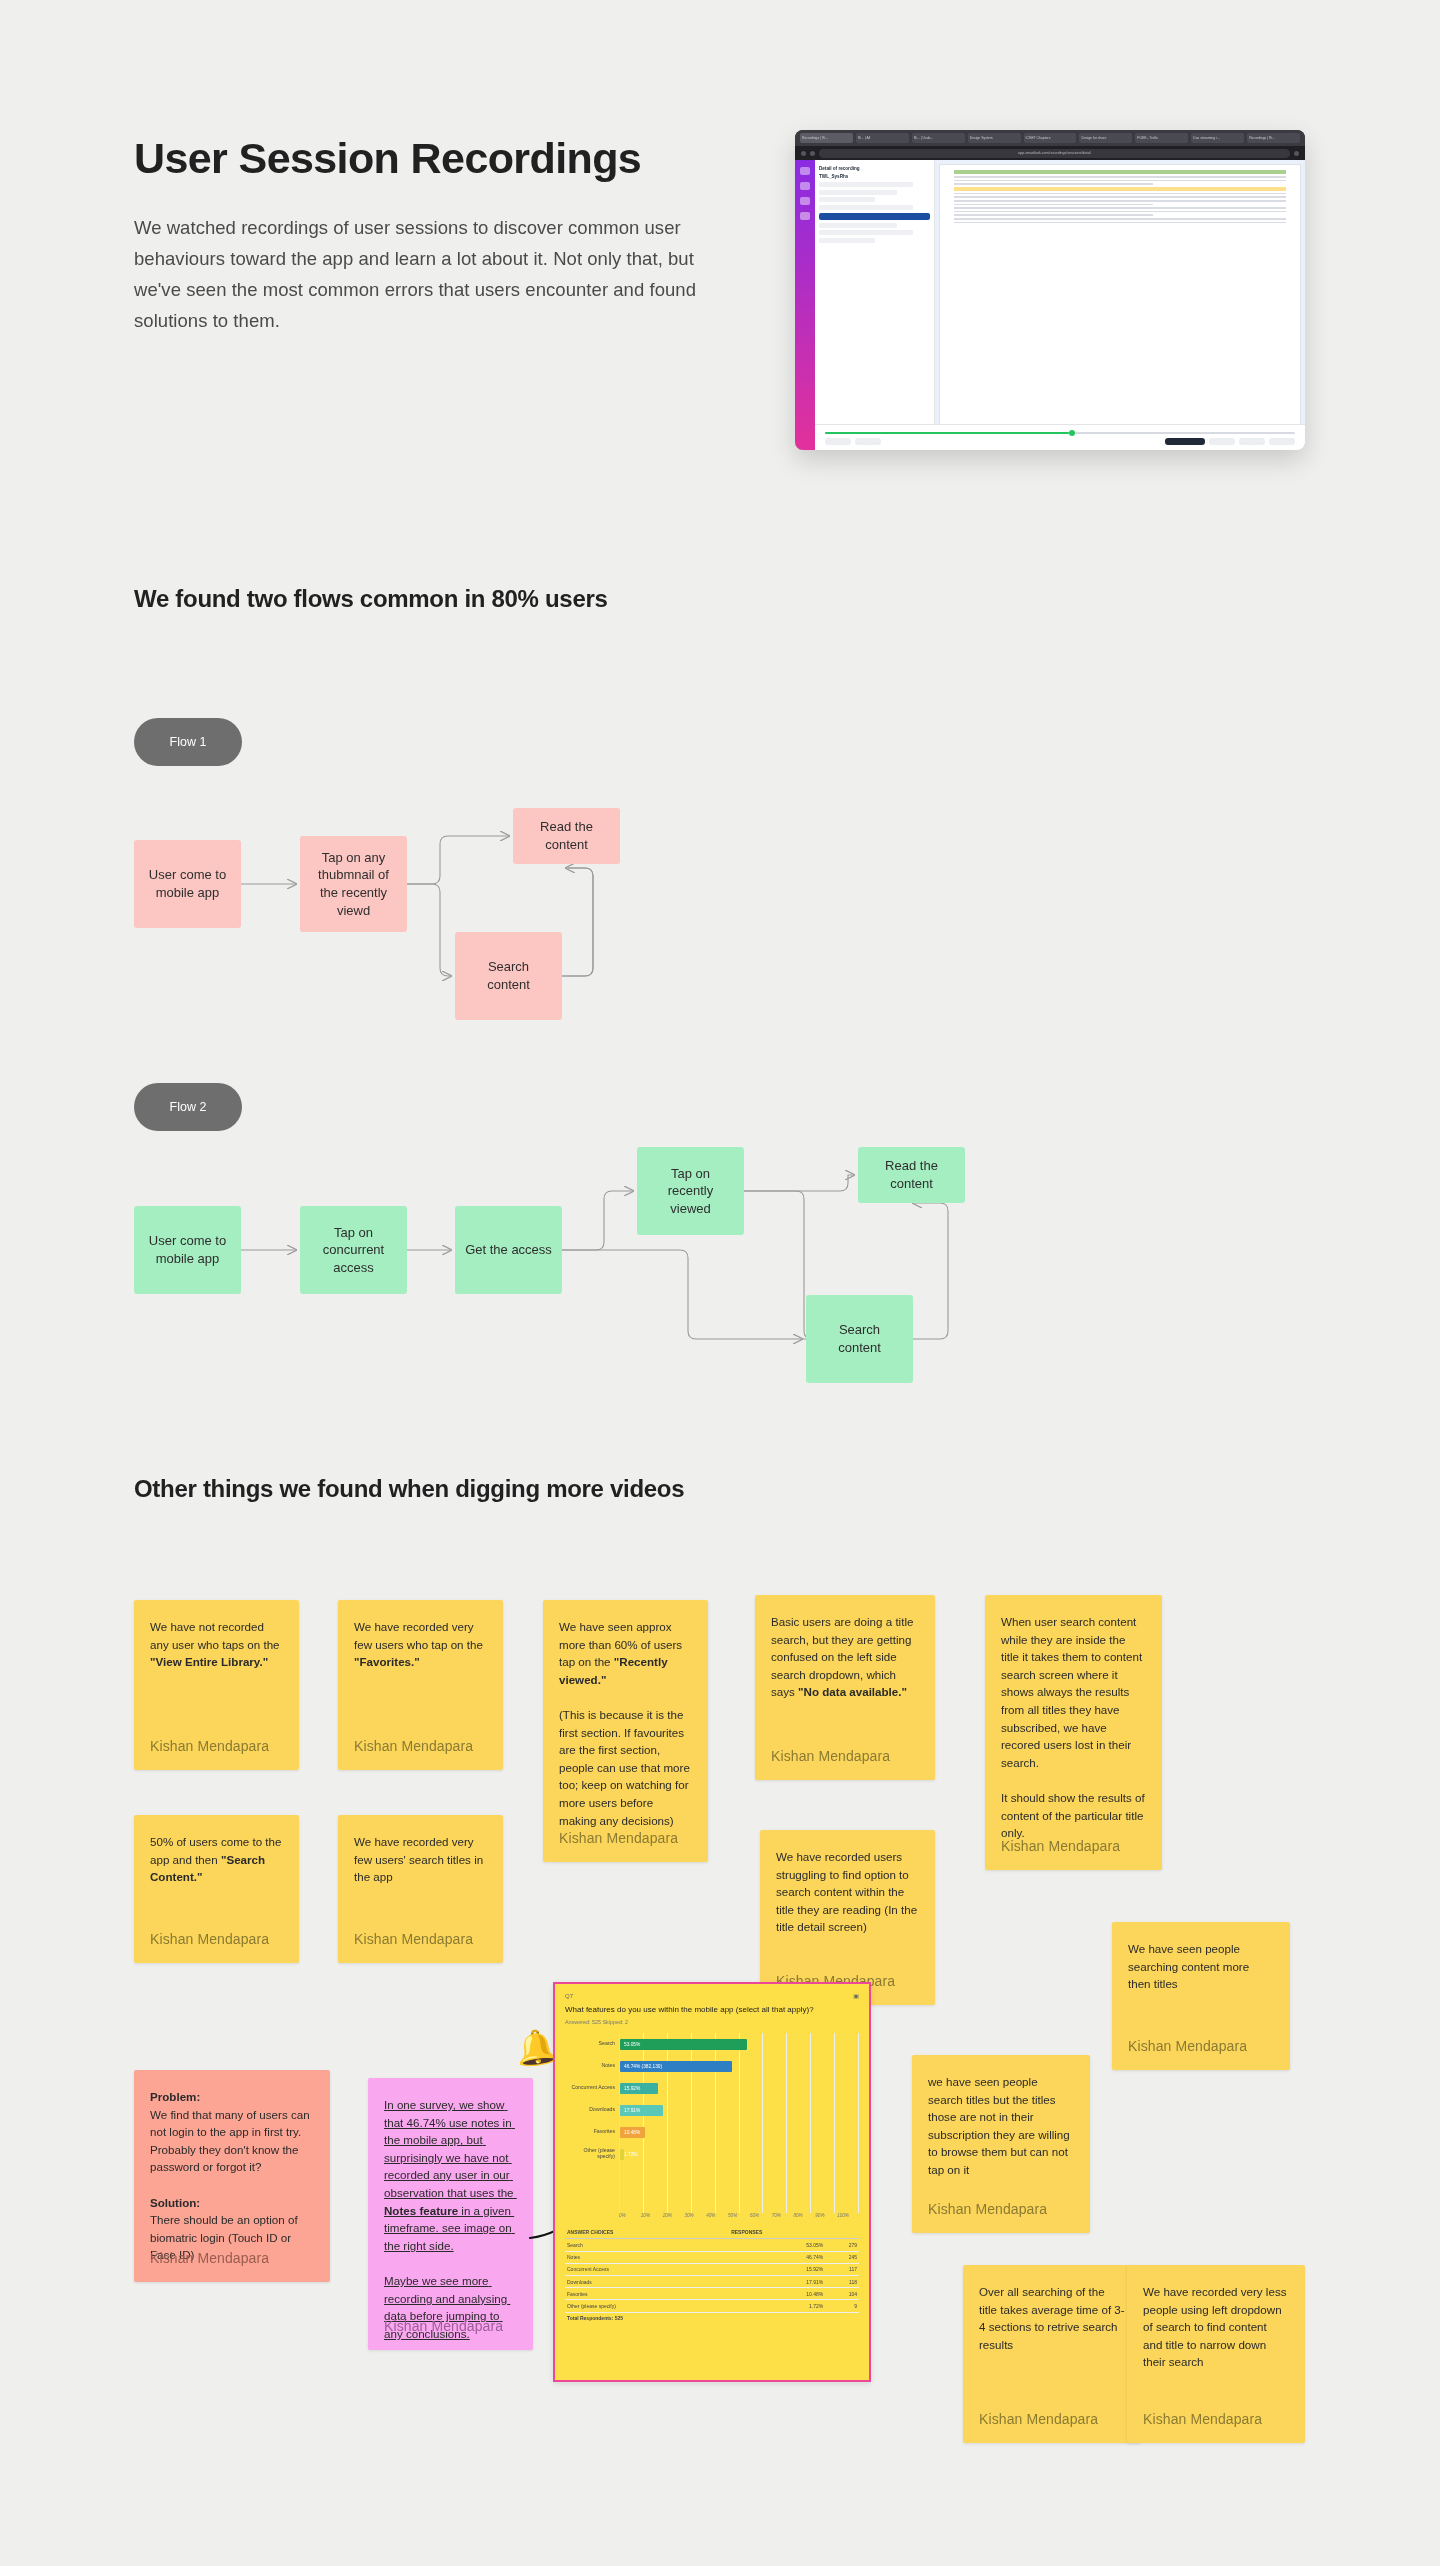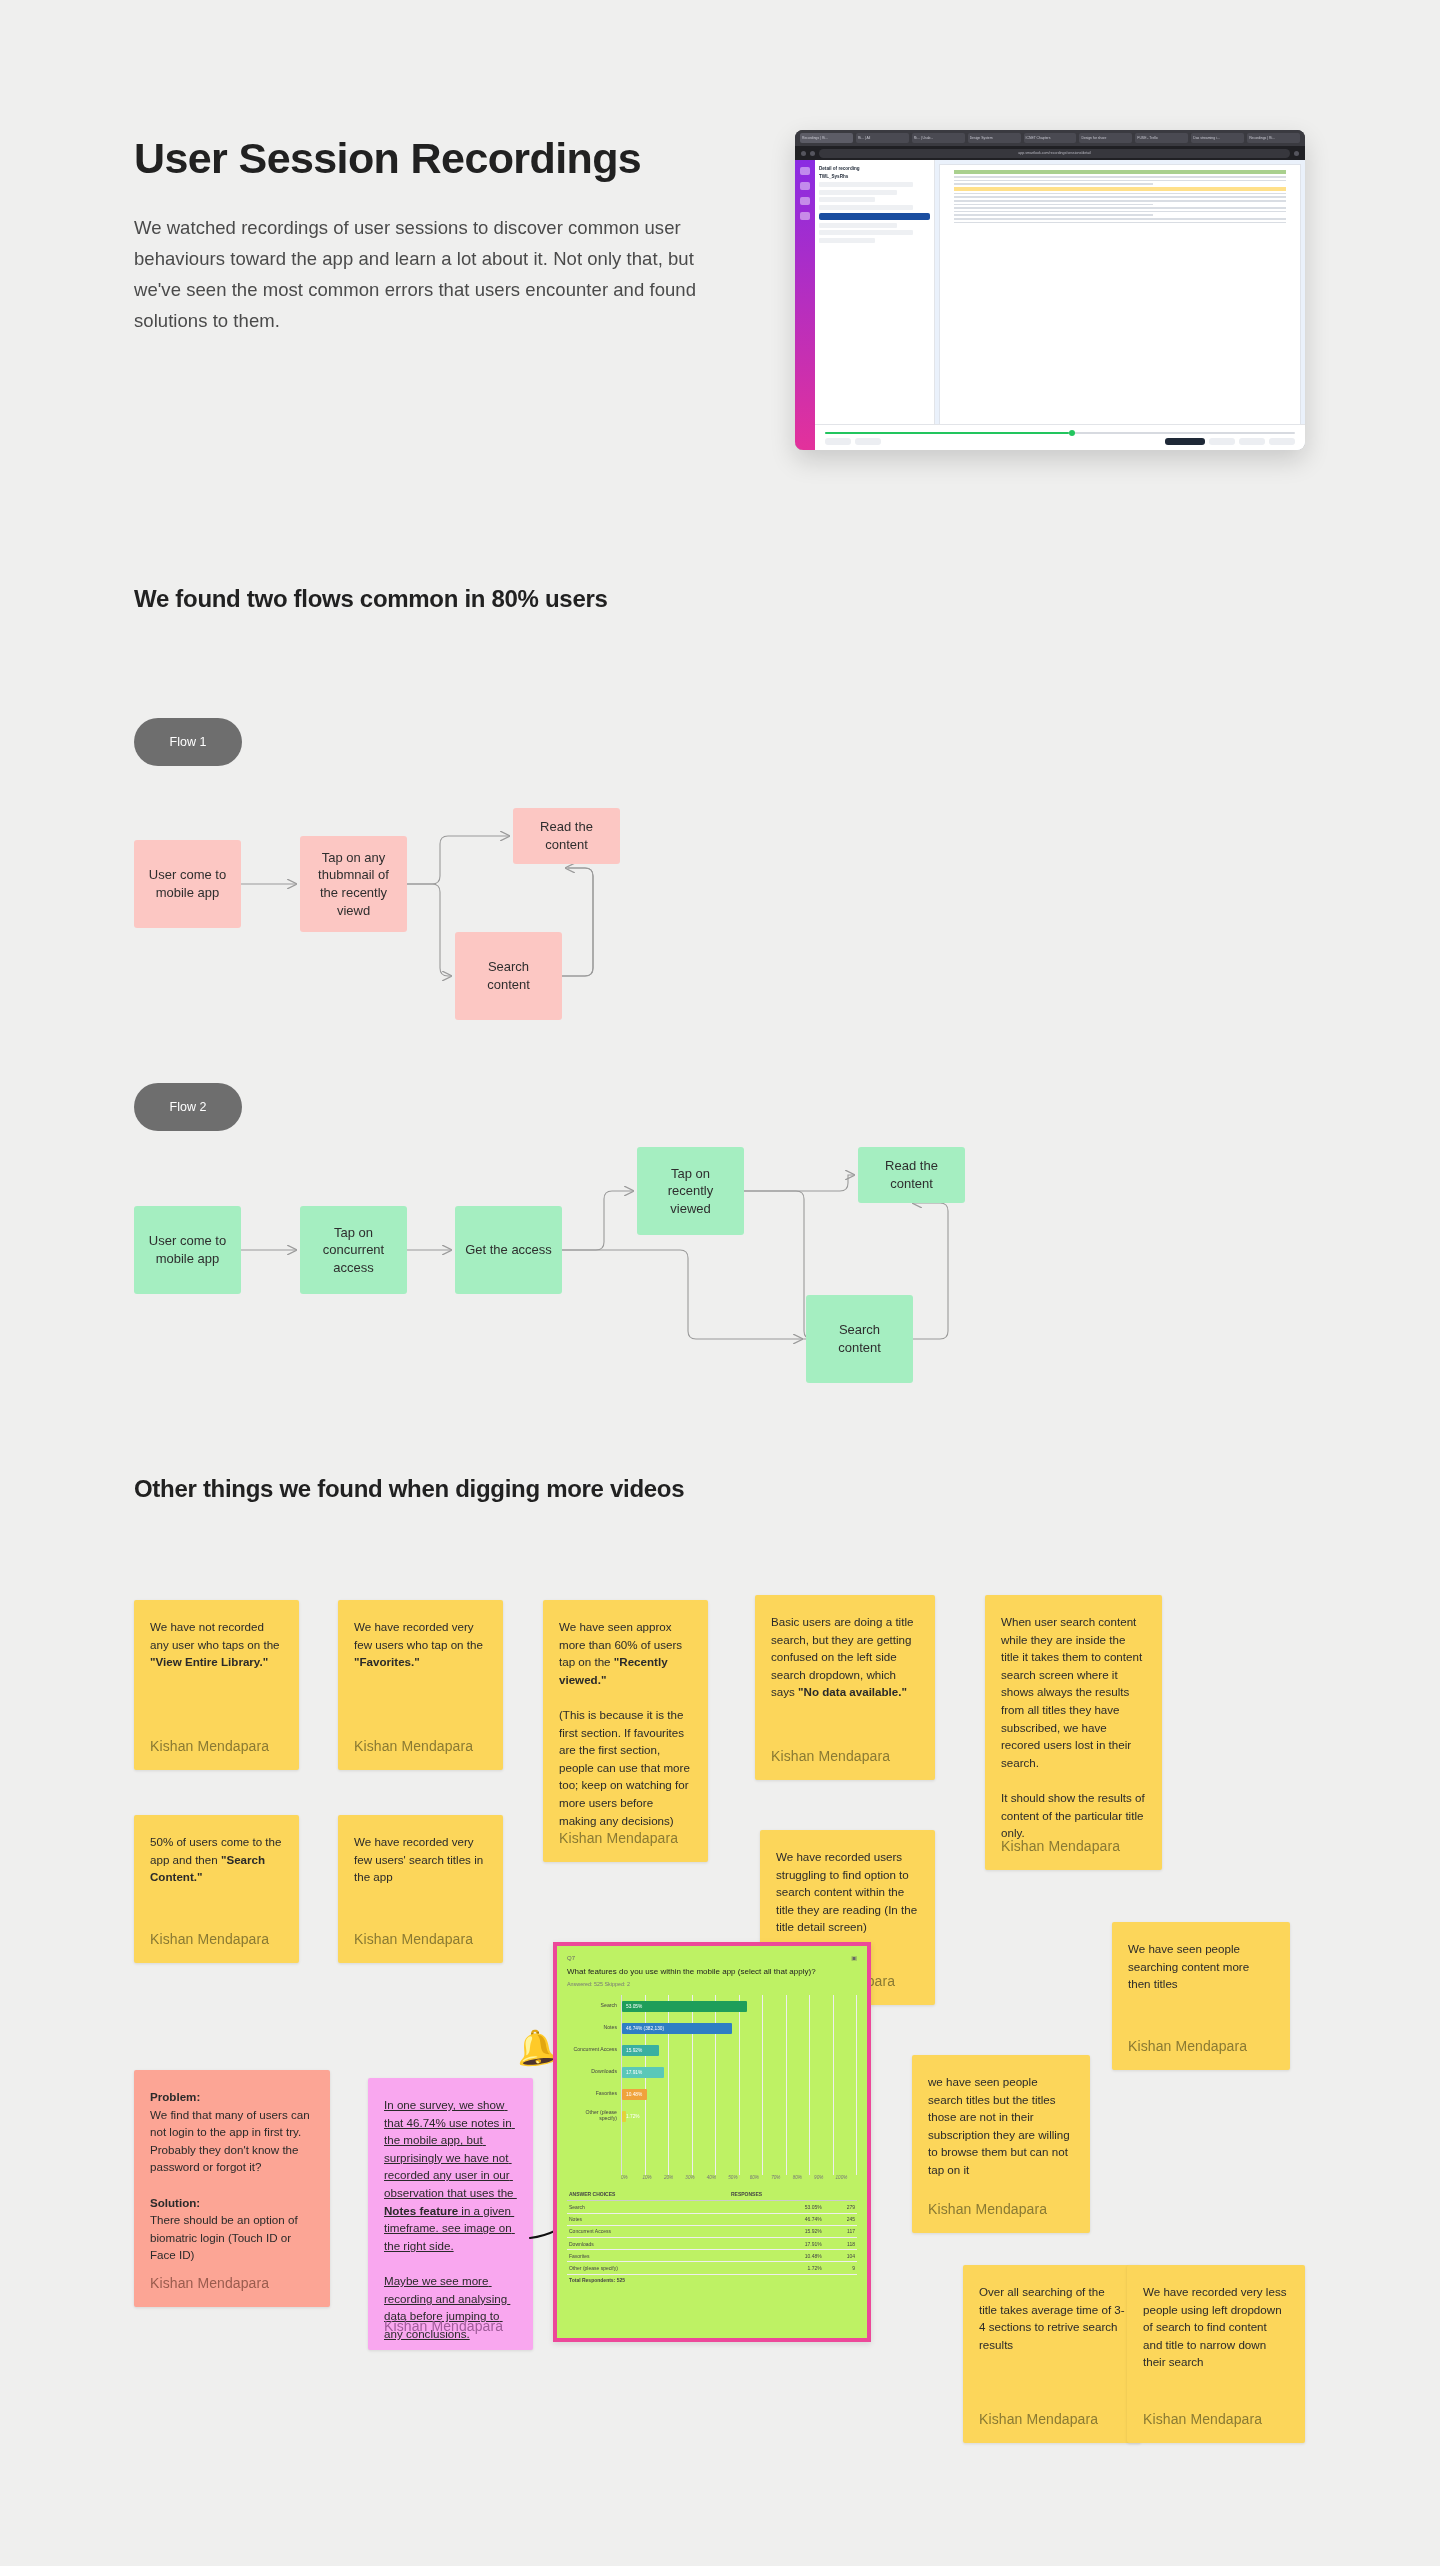--- a/index.html
+++ b/index.html
@@ -114,22 +114,22 @@
     font-size: 14px; color: #8a7a33; letter-spacing: .1px;
   }
   .note.yellow { background: #fcd65a; }
   .note.salmon { background: #fca595; }
   .note.salmon .author { color: #9a5c4e; }
   .note.magenta { background: #f9a7ef; }
   .note.magenta .author { color: #a05c9a; }
 
   
   .survey {
-    position: absolute; left: 553px; top: 1942px; width: 318px; height: 400px;
-    background: #bef264; border: 4px solid #ec4899; box-shadow: 0 2px 6px rgba(0,0,0,.10);
+    position: absolute; left: 553px; top: 1982px; width: 318px; height: 400px;
+    background: #fde047; border: 2px solid #ec4899; box-shadow: 0 2px 6px rgba(0,0,0,.10);
     padding: 8px 10px; font-size: 5.4px; color: #333;
   }
   .survey .sv-top { display: flex; justify-content: space-between; align-items: center; color: #666; font-size: 6px; }
   .survey .sv-q { margin-top: 6px; font-size: 8px; color: #222; line-height: 1.3; }
   .survey .sv-sub { margin-top: 4px; color: #777; font-size: 5.4px; }
   .sv-chart { margin-top: 8px; position: relative; height: 180px; display: flex; }
   .sv-cats { width: 54px; }
   .sv-cat { height: 22px; display: flex; align-items: center; justify-content: flex-end;
             padding-right: 4px; font-size: 5.2px; color: #444; text-align: right; line-height: 1.15; }
   .sv-bars { flex: 1; position: relative; border-left: 1px solid #ddd; }
@@ -322,21 +322,21 @@
   <div class="note yellow" style="left:760px; top:1830px; width:175px; height:175px;">
     <div class="body"><span>We have recorded users struggling to find option to search content within the title they are reading (In the title detail screen)</span></div>
     <div class="author">Kishan Mendapara</div>
   </div>
 
   <div class="note yellow" style="left:1112px; top:1922px; width:178px; height:148px;">
     <div class="body"><span>We have seen people searching content more then titles</span></div>
     <div class="author">Kishan Mendapara</div>
   </div>
 
-  <div class="note salmon" style="left:134px; top:2070px; width:196px; height:237px;">
+  <div class="note salmon" style="left:134px; top:2070px; width:196px; height:212px;">
     <div class="body"><b>Problem:</b><span>
 We find that many of users can not login to the app in first try. Probably they don't know the password or forgot it?</span><span>
 
 </span><b>Solution:</b><span>
 There should be an option of biomatric login (Touch ID or Face ID)</span></div>
     <div class="author">Kishan Mendapara</div>
   </div>
 
   <div class="note magenta" style="left:368px; top:2078px; width:165px; height:272px;text-decoration:underline;">
     <div class="body"><span>In one survey, we show that 46.74% use notes in the mobile app, but surprisingly we have not recorded any user in our observation that uses the </span><b>Notes feature</b><span> in a given timeframe. see image on the right side.

